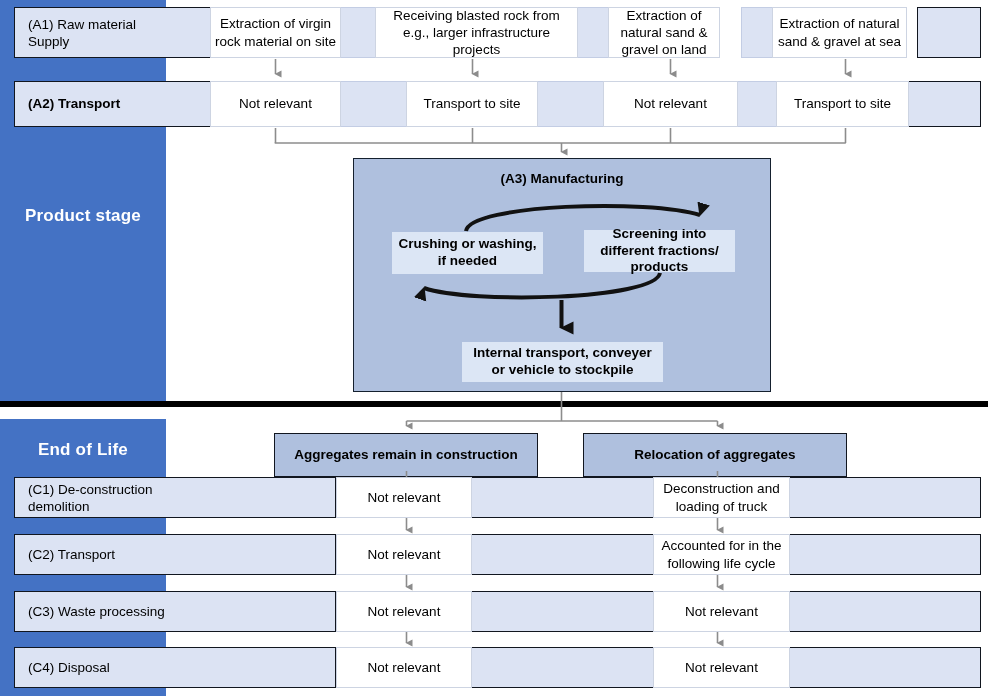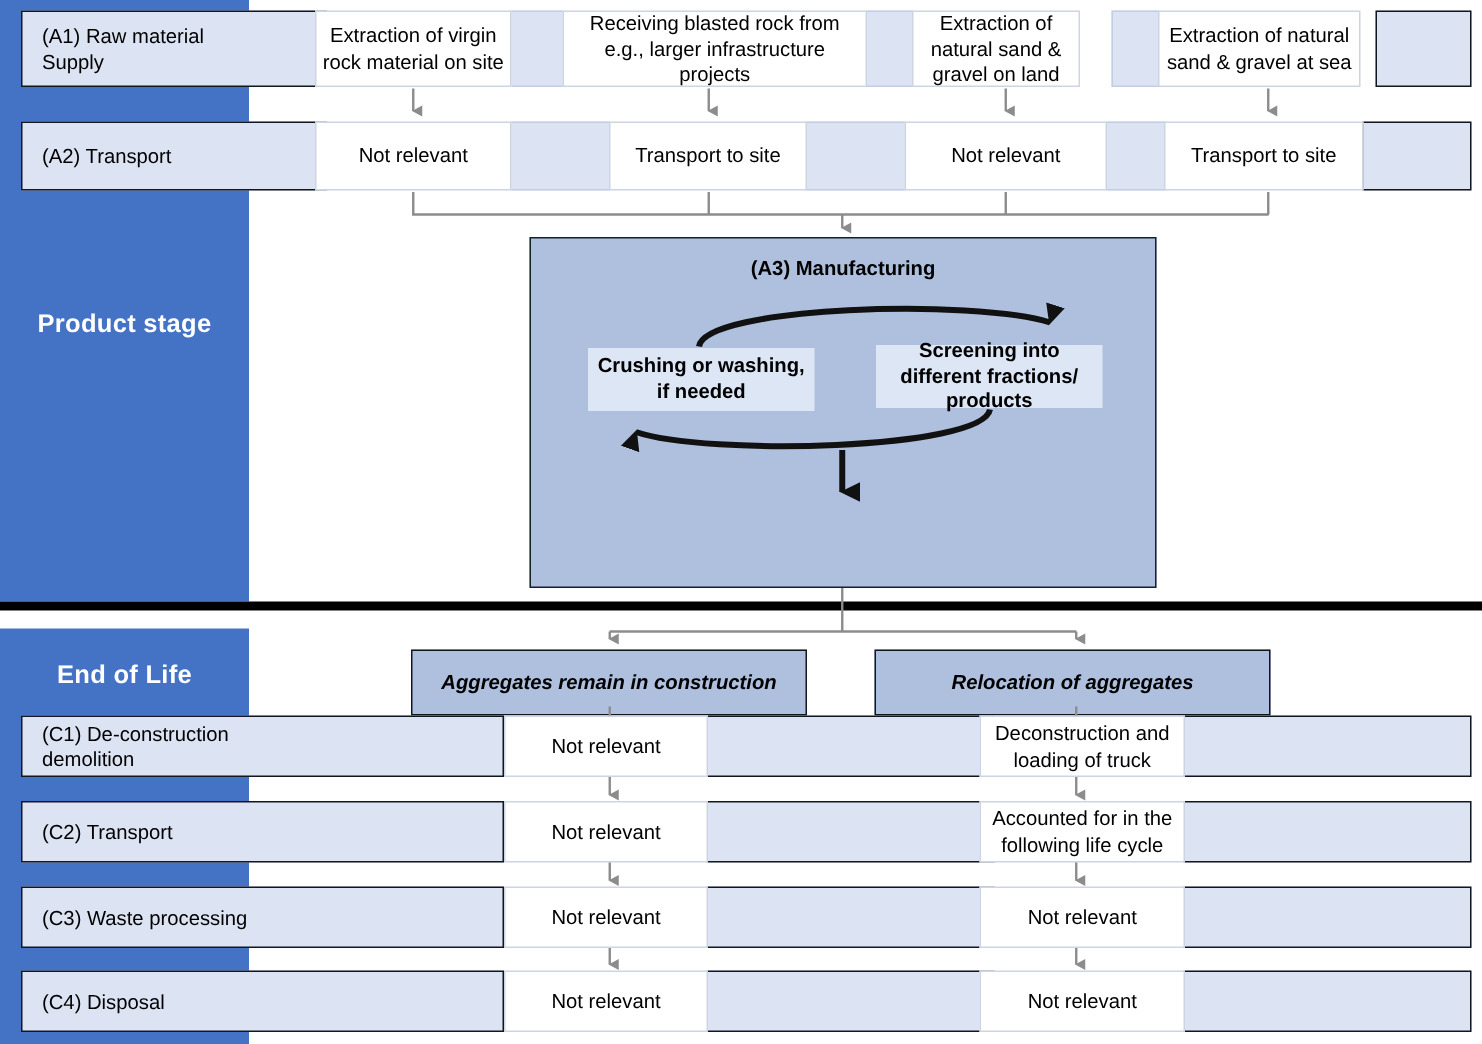--- a/index.html
+++ b/index.html
@@ -48,21 +48,21 @@
   .sub{
     background:#DCE6F5;
     display:flex;align-items:center;justify-content:center;text-align:center;
     font-size:13.5px;font-weight:bold;color:#000;line-height:1.25;padding:0 5px;
   }
 
   
   .grp{
     background:#AFC0DE;border:1.6px solid #11161f;
     display:flex;align-items:center;justify-content:center;text-align:center;
-    font-size:13.5px;font-weight:bold;color:#000;line-height:1.3;padding:12px 6px;font-style:italic;
+    font-size:13.5px;font-weight:bold;color:#000;line-height:1.3;padding:12px 6px;
   }
 
   
   .divider{background:#000;}
 
   svg.overlay{position:absolute;left:0;top:0;width:988px;height:696px;pointer-events:none;}
 </style>
 </head>
 <body>
 
@@ -84,39 +84,40 @@
   <div class="abs chip" style="left:741px;top:7px;width:32px;height:51px;"></div>
 
   <div class="abs cell" style="left:210px;top:7px;width:131px;height:51px;">Extraction of virgin rock material on site</div>
   <div class="abs cell" style="left:375px;top:7px;width:203px;height:51px;">Receiving blasted rock from e.g., larger infrastructure projects</div>
   <div class="abs cell" style="left:608px;top:7px;width:112px;height:51px;">Extraction of natural sand &amp; gravel on land</div>
   <div class="abs cell" style="left:772px;top:7px;width:135px;height:51px;">Extraction of natural sand &amp; gravel at sea</div>
 
   <div class="abs band" style="left:14px;top:81px;width:204px;height:46px;"></div>
   <div class="abs band" style="left:908px;top:81px;width:73px;height:46px;"></div>
 
-  <div class="abs" style="left:14px;top:81px;width:204px;height:46px;">
+  <div class="abs" style="left:14px;top:81px;width:204px;height:46px;font-weight:bold;">
     <div class="band-title">(A2) Transport</div>
   </div>
 
   <div class="abs chip" style="left:340px;top:81px;width:67px;height:46px;"></div>
   <div class="abs chip" style="left:537px;top:81px;width:67px;height:46px;"></div>
   <div class="abs chip" style="left:737px;top:81px;width:40px;height:46px;"></div>
 
   <div class="abs cell" style="left:210px;top:81px;width:131px;height:46px;">Not relevant</div>
   <div class="abs cell" style="left:406px;top:81px;width:132px;height:46px;">Transport to site</div>
   <div class="abs cell" style="left:603px;top:81px;width:135px;height:46px;">Not relevant</div>
   <div class="abs cell" style="left:776px;top:81px;width:133px;height:46px;">Transport to site</div>
 
   <div class="abs panel" style="left:353px;top:158px;width:418px;height:234px;">
     <div class="panel-title">(A3) Manufacturing</div>
   </div>
 
   <div class="abs sub" style="left:392px;top:232px;width:151px;height:42px;">Crushing or washing, if needed</div>
   <div class="abs sub" style="left:584px;top:230px;width:151px;height:42px;">Screening into different fractions/ products</div>
+  <div class="abs sub" style="left:462px;top:342px;width:201px;height:40px;">Internal transport, conveyer or vehicle to stockpile</div>
 
   <div class="abs divider" style="left:0;top:401px;width:988px;height:6px;"></div>
 
   <div class="abs rail" style="left:0;top:419px;width:166px;height:277px;"></div>
   <div class="abs rail-label" style="left:0;top:430px;width:166px;height:40px;">End of Life</div>
 
   <div class="abs grp" style="left:274px;top:433px;width:264px;height:44px;">Aggregates remain in construction</div>
   <div class="abs grp" style="left:583px;top:433px;width:264px;height:44px;text-align:right;">Relocation of aggregates</div>
 
   <div class="abs band" style="left:14px;top:477px;width:322px;height:41px;"></div>

